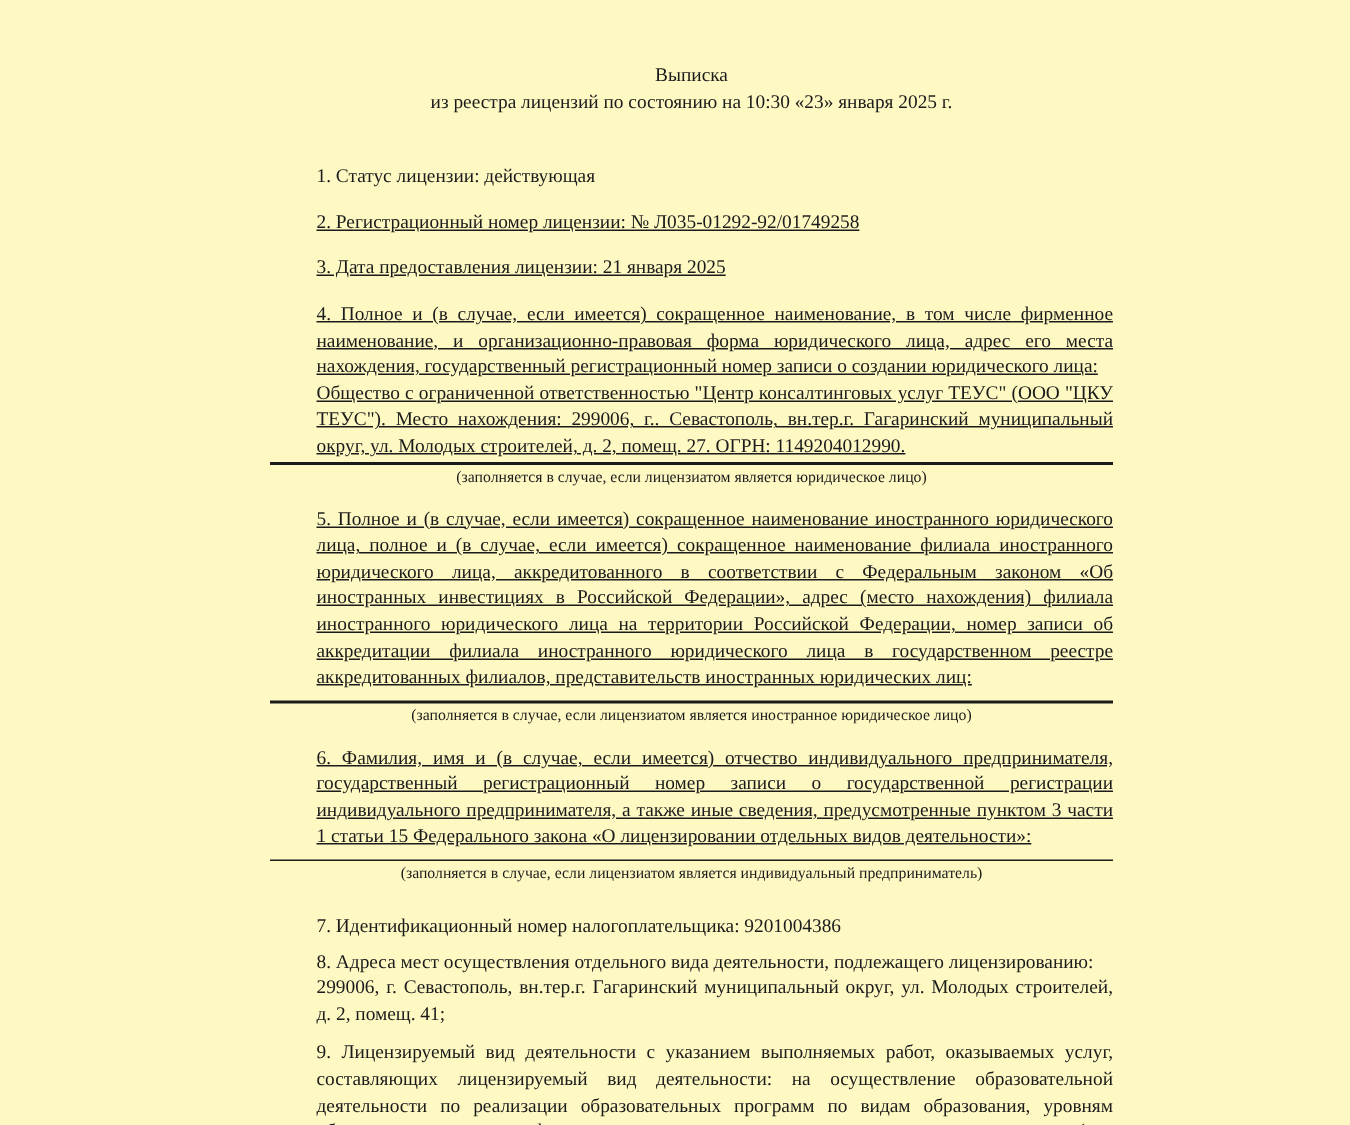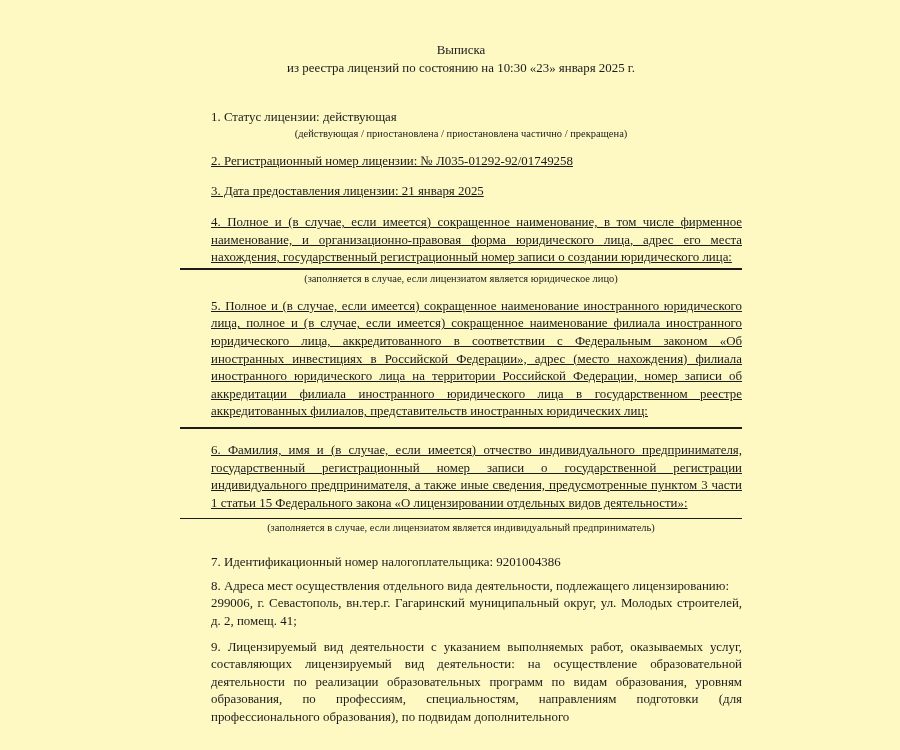--- a/index.html
+++ b/index.html
@@ -55,34 +55,35 @@
 </head>
 <body>
 
 <div class="page">
   <div class="content">
 
     <div class="doc-title">Выписка</div>
     <div class="doc-title">из реестра лицензий по состоянию на 10:30 «23» января 2025 г.</div>
 
     <p class="para mt-first">1. Статус лицензии: действующая</p>
-    <div class="note note-inline">(действующая / приостановлена / приостановлена частично / прекращена)</div>
 
     <p class="para mt-item">2. Регистрационный номер лицензии: № Л035-01292-92/01749258</p>
 
     <p class="para mt-item">3. Дата предоставления лицензии: 21 января 2025</p>
 
     <p class="para mt-item">
       <span class="seg">4. Полное и (в случае, если имеется) сокращенное наименование, в том числе фирменное наименование, и организационно-правовая форма юридического лица, адрес его места нахождения, государственный регистрационный номер записи о создании юридического лица:</span>
+      <span class="seg">Общество с ограниченной ответственностью "Центр консалтинговых услуг ТЕУС" (ООО "ЦКУ ТЕУС"). Место нахождения: 299006, г.. Севастополь, вн.тер.г. Гагаринский муниципальный округ, ул. Молодых строителей, д. 2, помещ. 27. ОГРН: 1149204012990.</span>
     </p>
     <div class="rule mt-rule-attached"></div>
     <div class="note">(заполняется в случае, если лицензиатом является юридическое лицо)</div>
 
     <p class="para mt-item">5. Полное и (в случае, если имеется) сокращенное наименование иностранного юридического лица, полное и (в случае, если имеется) сокращенное наименование филиала иностранного юридического лица, аккредитованного в соответствии с Федеральным законом «Об иностранных инвестициях в Российской Федерации», адрес (место нахождения) филиала иностранного юридического лица на территории Российской Федерации, номер записи об аккредитации филиала иностранного юридического лица в государственном реестре аккредитованных филиалов, представительств иностранных юридических лиц:</p>
     <div class="rule mt-rule-gap"></div>
+    <div class="note">(заполняется в случае, если лицензиатом является иностранное юридическое лицо)</div>
 
     <p class="para mt-item">6. Фамилия, имя и (в случае, если имеется) отчество индивидуального предпринимателя, государственный регистрационный номер записи о государственной регистрации индивидуального предпринимателя, а также иные сведения, предусмотренные пунктом 3 части 1 статьи 15 Федерального закона «О лицензировании отдельных видов деятельности»:</p>
     <div class="rule rule-thin mt-rule-gap"></div>
     <div class="note">(заполняется в случае, если лицензиатом является индивидуальный предприниматель)</div>
 
     <p class="para mt-item7">7. Идентификационный номер налогоплательщика: 9201004386</p>
 
     <p class="para mt-item8">
       <span class="seg">8. Адреса мест осуществления отдельного вида деятельности, подлежащего лицензированию:</span>
       <span class="seg">299006, г. Севастополь, вн.тер.г. Гагаринский муниципальный округ, ул. Молодых строителей, д. 2, помещ. 41;</span>

